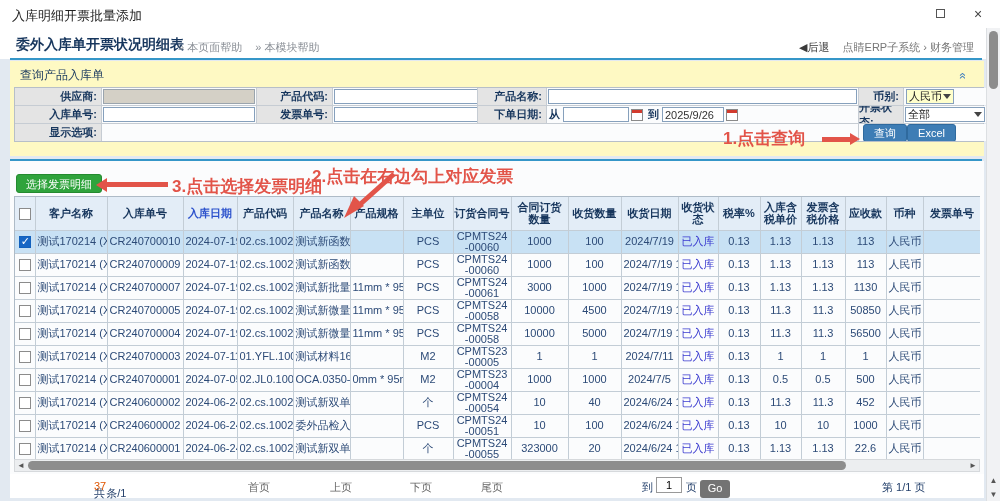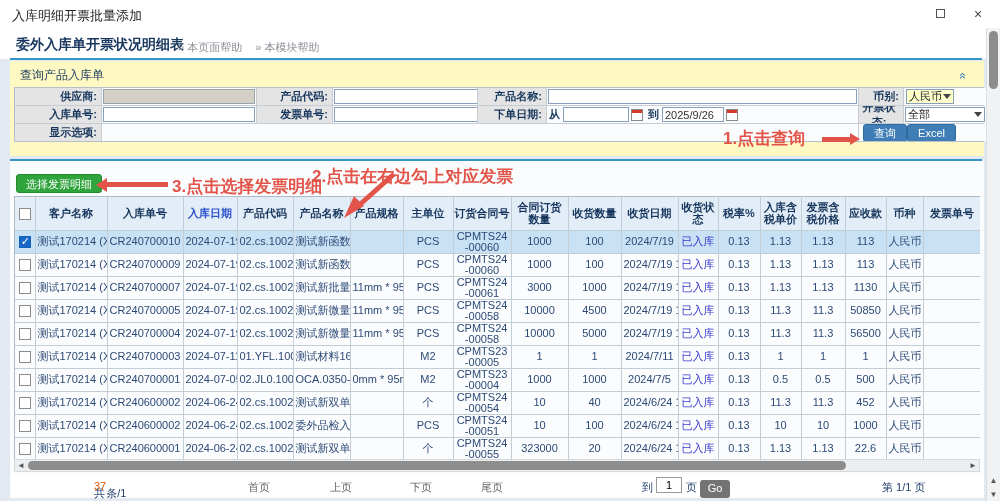--- a/index.html
+++ b/index.html
@@ -28,21 +28,21 @@
   .rule2 { top:159px; }
 
   
   .query-panel { position:absolute; left:10px; top:61px; width:974px; height:95px; background:#fef9c3; }
   .query-title { position:absolute; left:10px; top:6px; font-size:12px; color:#17365d; }
   .collapse { position:absolute; right:18px; top:8px; color:#3a7abf; font-size:12px; display:inline-block; transform:rotate(-90deg); cursor:pointer; }
 
   .form-grid { position:absolute; left:4px; top:26px; width:970px; background:#c6ccd3; border:1px solid #b7bfc8;
                display:grid; grid-template-columns:86px 154px 75px 144px 68px 311px 44px 82px; grid-auto-rows:17px; gap:1px; }
   .fcell { background:#fbfcfd; font-size:11px; color:#17365d; display:flex; align-items:center; overflow:hidden; }
-  .flabel { background:#e4e4e4; font-weight:bold; justify-content:flex-end; padding-right:4px;text-align:center; }
+  .flabel { background:#e4e4e4; font-weight:bold; justify-content:flex-end; padding-right:4px; }
   .fspan5 { grid-column:2/7; }
   .fspan2 { grid-column:7/9; justify-content:flex-end; padding-right:30px; }
   .tbox { height:15px; border:1px solid #86a0bc; background:#fff; margin:0 1px; font-size:11px; color:#333; padding:0 2px; font-family:inherit; }
   .tbox.full { flex:1; }
   .tbox.disabled { background:#d4d0c6; border-color:#9aa4ad; }
   .sel { height:15px; border:1px solid #86a0bc; background:#fff; font-size:11px; color:#222; display:flex; align-items:center; padding:0 2px; cursor:pointer; }
   .sel .arr { margin-left:auto; width:0; height:0; border-left:4px solid transparent; border-right:4px solid transparent; border-top:5px solid #444; }
   .sel.yellow { background:#ffffcc; width:48px; margin-left:2px; }
   .sel.wide { flex:1; margin:0 1px; }
   .cal { width:12px; height:12px; border:1px solid #8a8a8a; background:#fff; margin:0 3px 0 1px; position:relative; cursor:pointer; flex:none; }
@@ -121,20 +121,24 @@
     <div class="title">入库明细开票批量添加</div>
     <div class="win-btn win-max"><span class="box"></span></div>
     <div class="win-btn win-close">×</div>
   </div>
 
   <div class="module-head">
     <div class="module-title">委外入库单开票状况明细表</div>
     <div class="help-links">
       <span>» 本页面帮助</span>
       <span>» 本模块帮助</span>
+    </div>
+    <div class="head-right">
+      <span class="back">◀后退</span>
+      <span>点睛ERP子系统 › 财务管理</span>
     </div>
   </div>
   <div class="rule rule1"></div>
 
   <div class="query-panel">
     <div class="query-title">查询产品入库单</div>
     <div class="collapse">»</div>
 
     <div class="form-grid">
 

